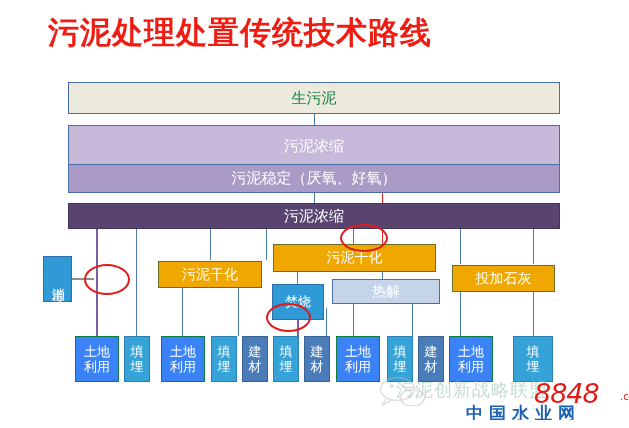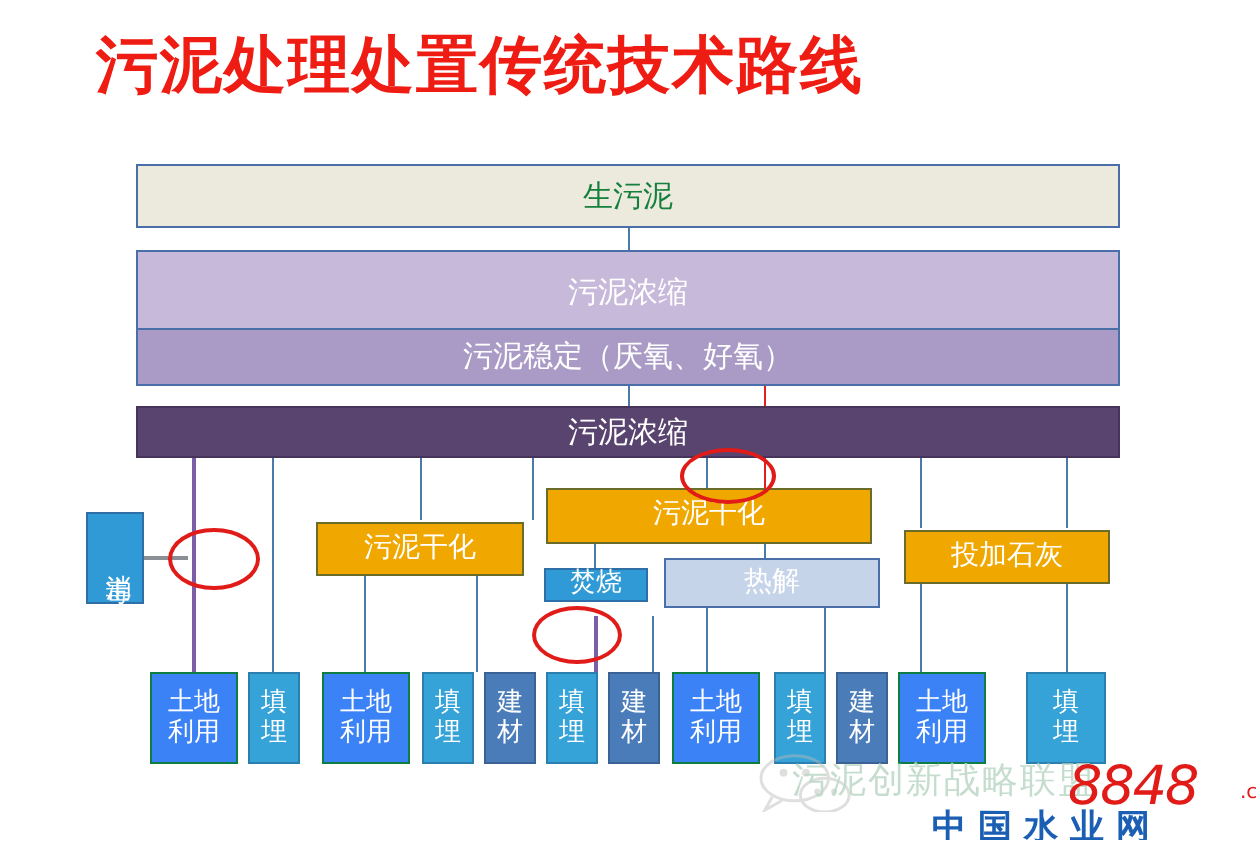--- a/index.html
+++ b/index.html
@@ -177,21 +177,21 @@
   </div>
 
   <div class="bx b-orange" style="left:158px;top:261px;width:104px;height:27px;">
     <span>污泥干化</span>
   </div>
 
   <div class="bx b-orange" style="left:273px;top:244px;width:163px;height:28px;">
     <span>污泥干化</span>
   </div>
 
-  <div class="bx b-blue" style="left:272px;top:284px;width:52px;height:17px;">
+  <div class="bx b-blue" style="left:272px;top:284px;width:52px;height:36px;">
     <span>焚烧</span>
   </div>
 
   <div class="bx b-pyro" style="left:332px;top:279px;width:108px;height:25px;">
     <span>热解</span>
   </div>
 
   <div class="bx b-orange" style="left:452px;top:265px;width:103px;height:27px;">
     <span>投加石灰</span>
   </div>

